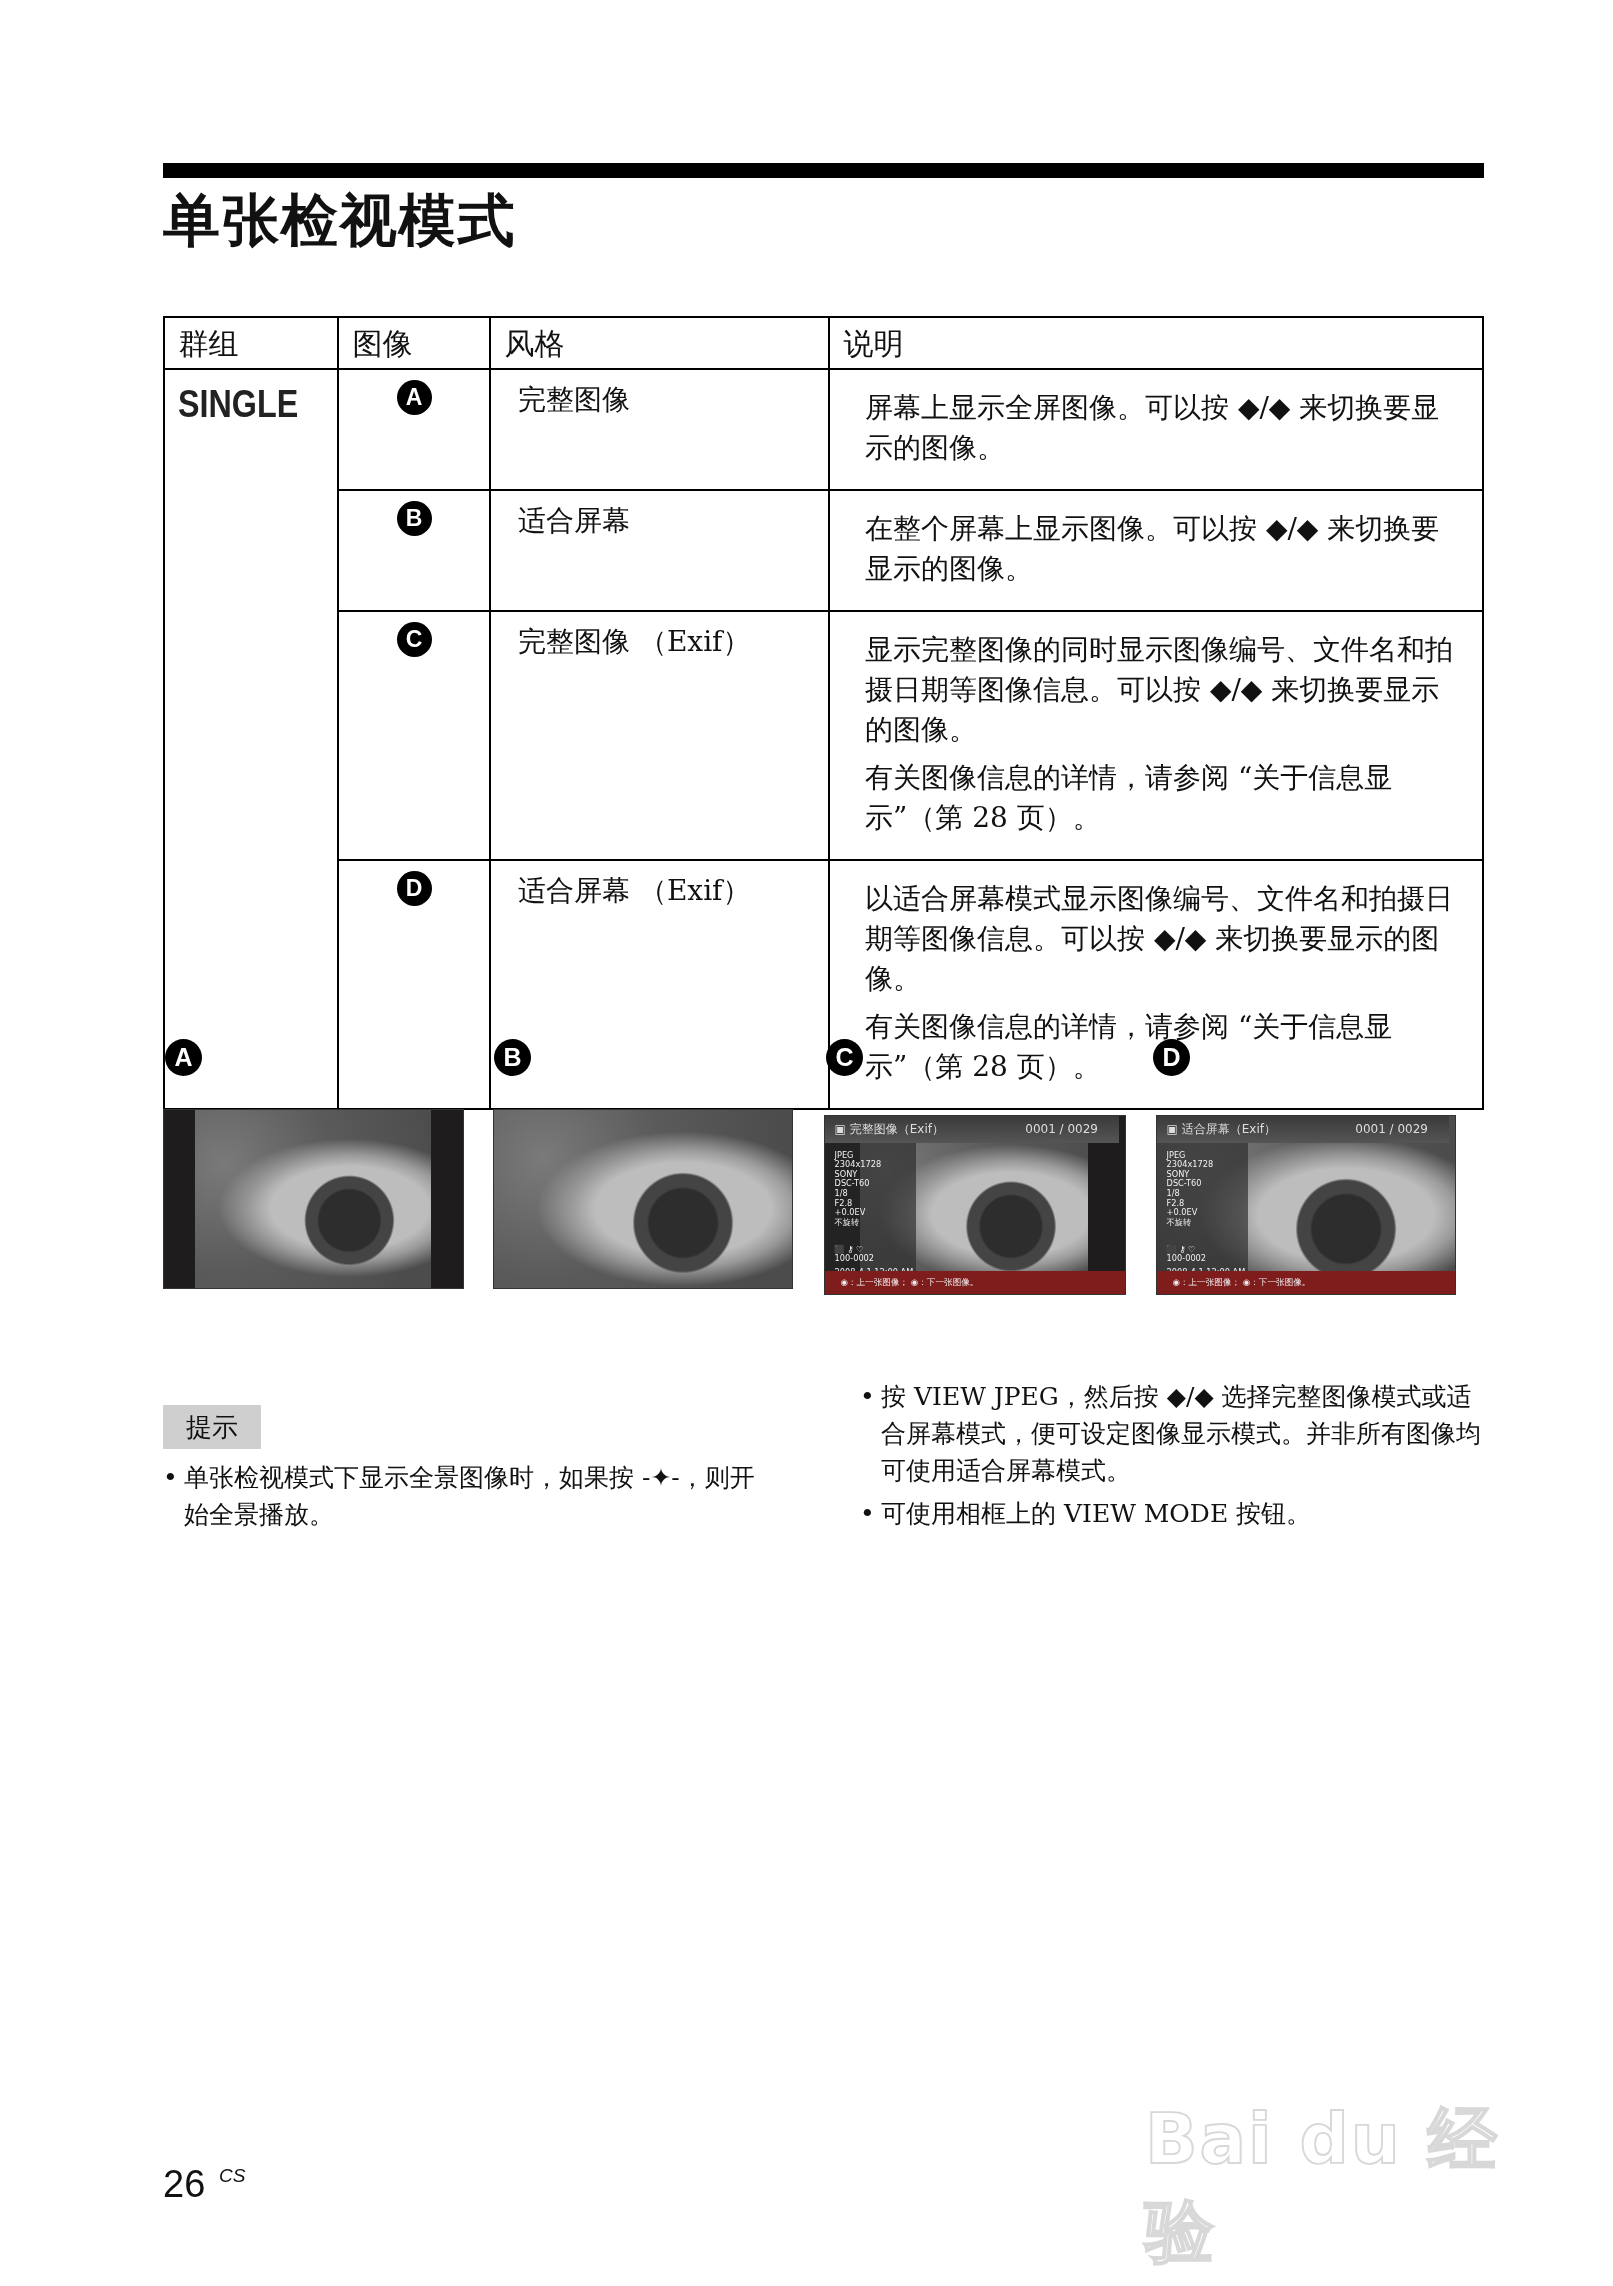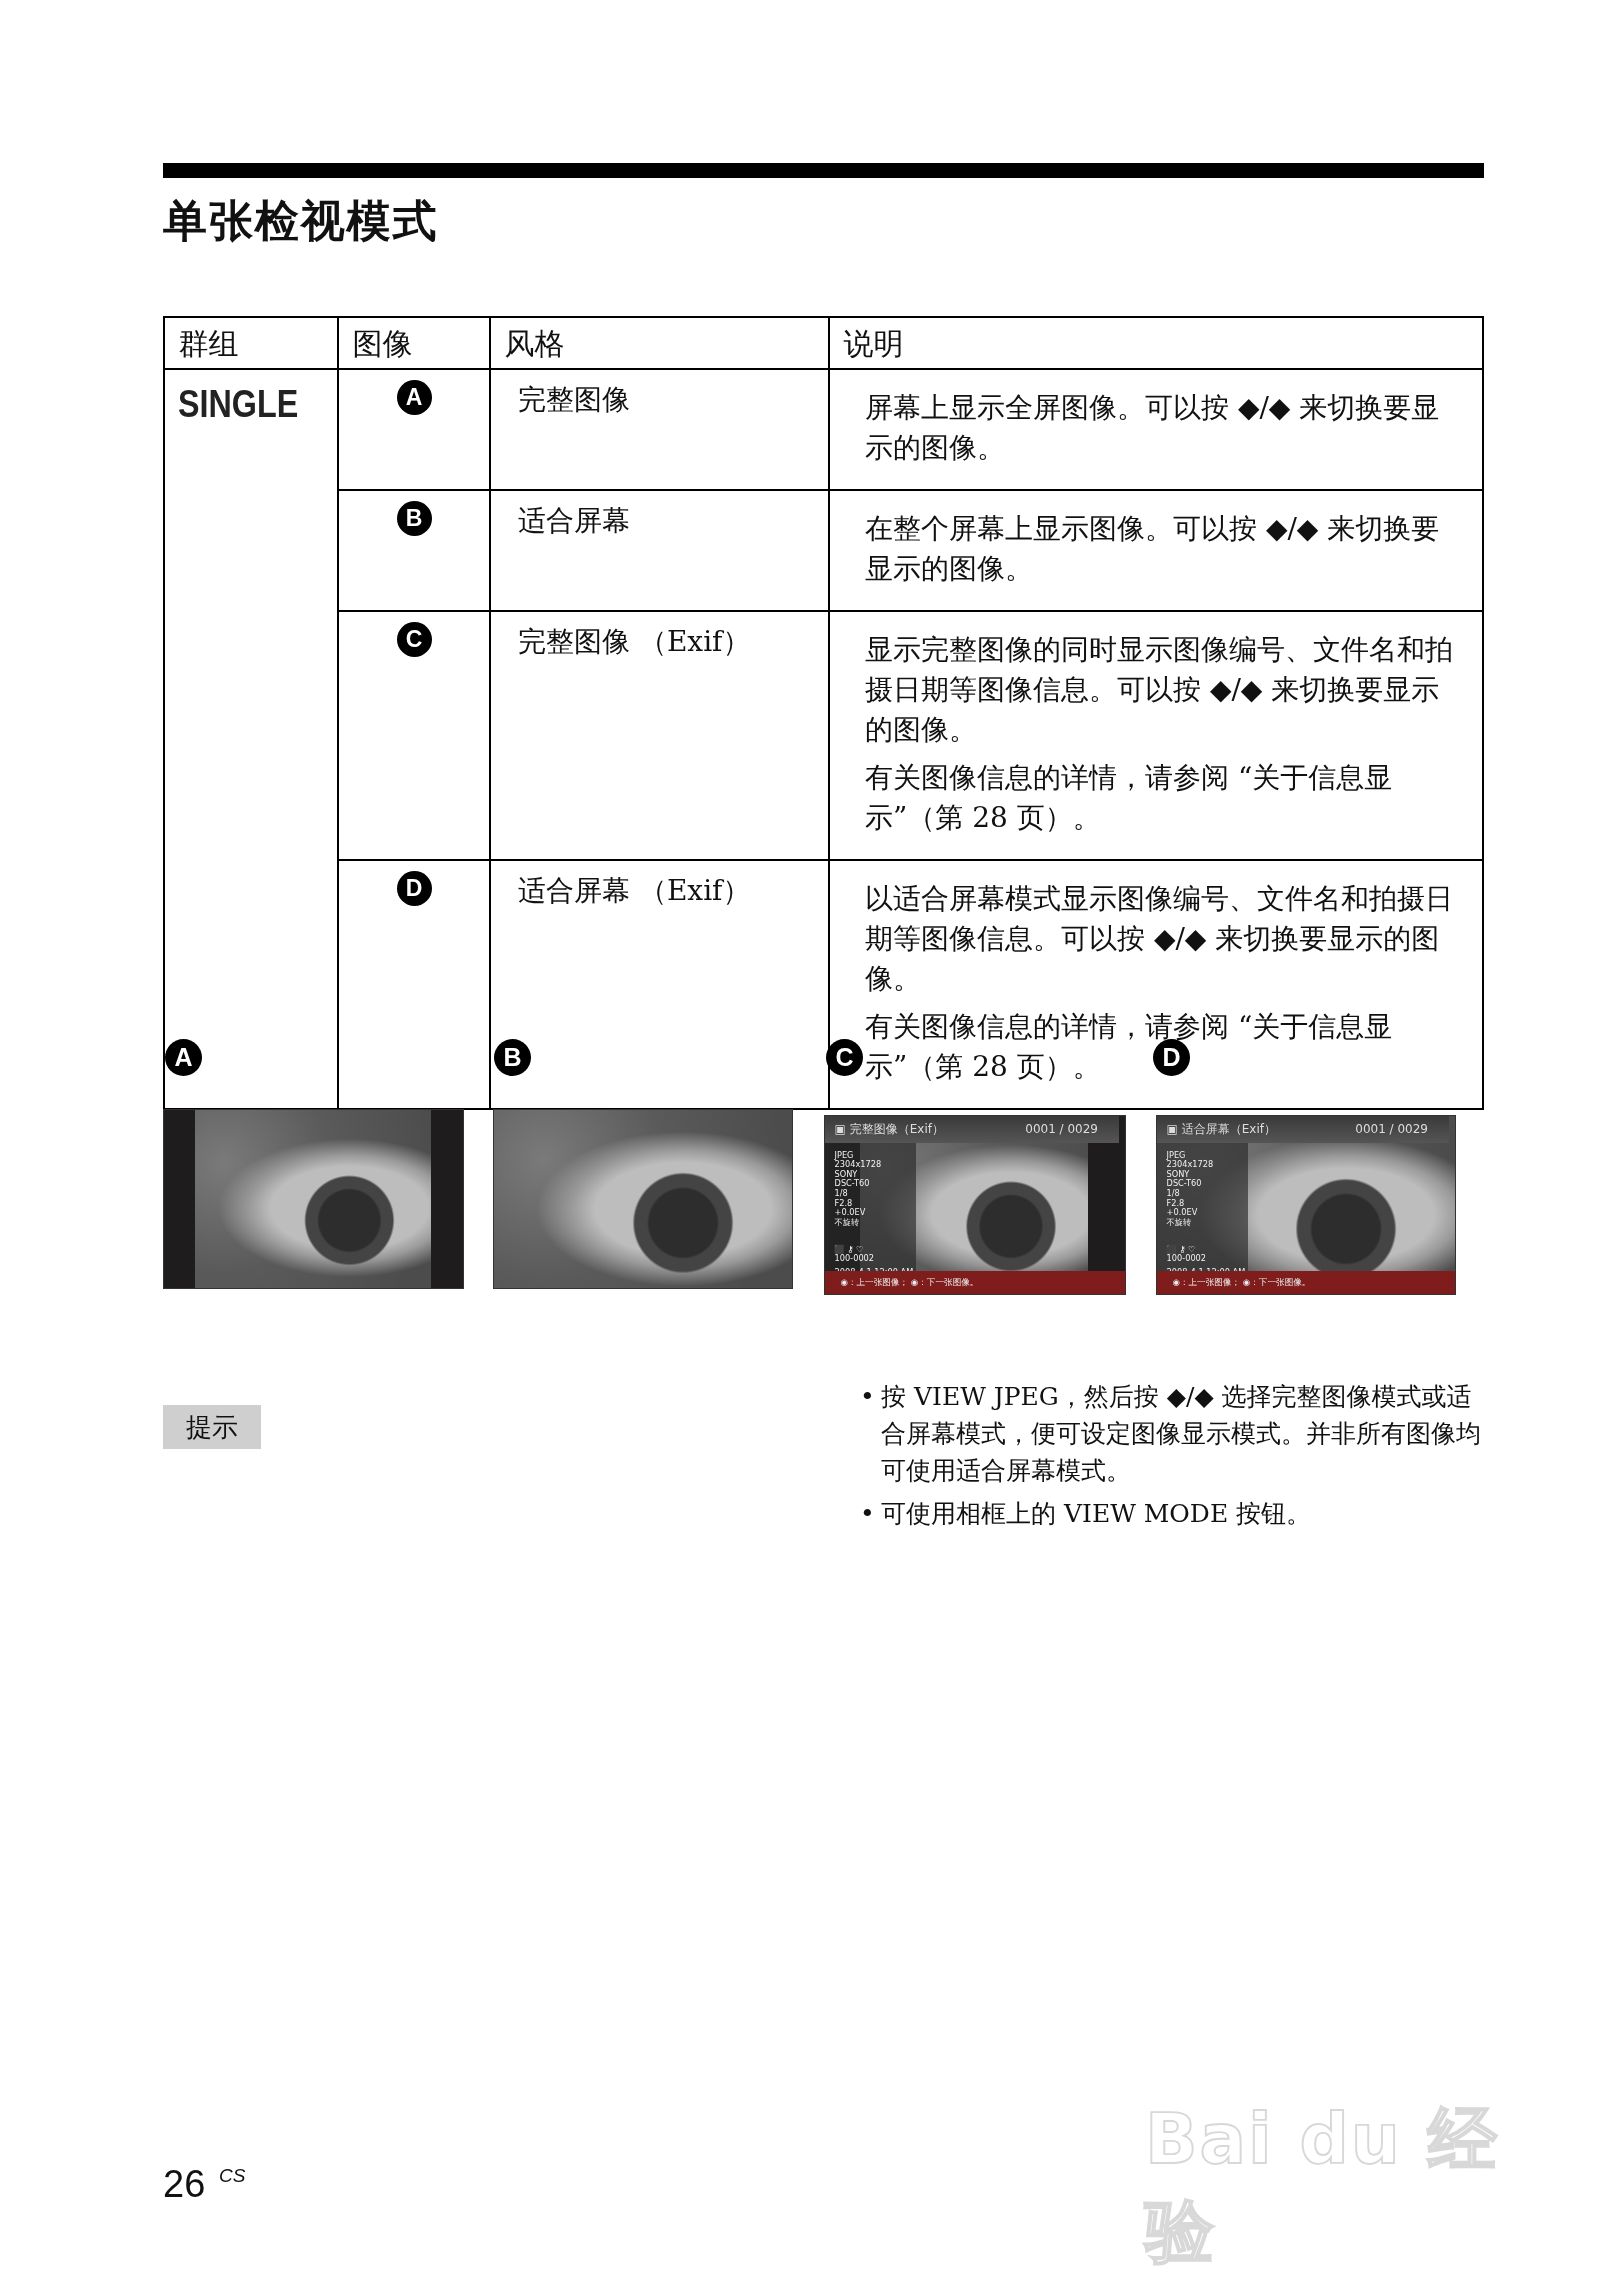--- a/index.html
+++ b/index.html
@@ -1,21 +1,21 @@
 <!DOCTYPE html>
 <html><head>
 <meta charset="utf-8">
 <style>
   html, body { margin:0; padding:0; background:#ffffff; }
   body { width:1614px; height:2286px; position:relative; overflow:hidden;
          font-family:"DejaVu Serif","Liberation Serif",serif; color:#111; }
   .abs { position:absolute; }
   .topbar { left:163px; top:163px; width:1321px; height:15.4px; background:#000; }
   .title { left:163px; top:184px; font-family:"DejaVu Sans","Liberation Sans",sans-serif;
-           font-size:44px; line-height:73px; font-weight:bold; letter-spacing:1.9px; }
+           font-size:57px; line-height:73px; font-weight:bold; letter-spacing:1.9px; }
 
   
   table.modes { position:absolute; left:163px; top:316px; width:1319px; border-collapse:collapse;
                 table-layout:fixed; }
   table.modes td, table.modes th { border:2.9px solid #000; vertical-align:top; padding:0; }
   table.modes th { height:52px; text-align:left; font-family:"DejaVu Sans","Liberation Sans",sans-serif;
                    font-weight:normal; font-size:30px; padding:5.8px 0 0 13.4px; box-sizing:border-box; }
   .col-group { width:174px; } .col-img { width:152px; } .col-style { width:339px; } .col-desc { width:654px; }
   .group-cell { font-family:"Liberation Sans","DejaVu Sans",sans-serif; font-size:38px; font-weight:bold;
                 transform:scaleX(0.85); transform-origin:left top; padding:13.4px 0 0 15.4px !important; color:#222; }
@@ -175,20 +175,21 @@
     <div class="gap"></div>
     <div>⬛ ⚷ ♡</div>
     <div style="height:13.4px">100-0002</div>
     <div>2008-4-1 12:00 AM</div>
   </div>
   <div class="exif-bot">◉：上一张图像； ◉：下一张图像。</div>
 </div>
 
 <div class="abs tip-label">提示</div>
 <ul class="tips tips-left">
+  <li>单张检视模式下显示全景图像时，如果按 -✦-，则开始全景播放。</li>
 </ul>
 <ul class="tips tips-right">
   <li>按 VIEW JPEG，然后按 ◆/◆ 选择完整图像模式或适合屏幕模式，便可设定图像显示模式。并非所有图像均可使用适合屏幕模式。</li>
   <li>可使用相框上的 VIEW MODE 按钮。</li>
 </ul>
 
 <div class="abs pagenum">26</div>
 <div class="abs pagesuf">CS</div>
 
 <div class="abs wm">

